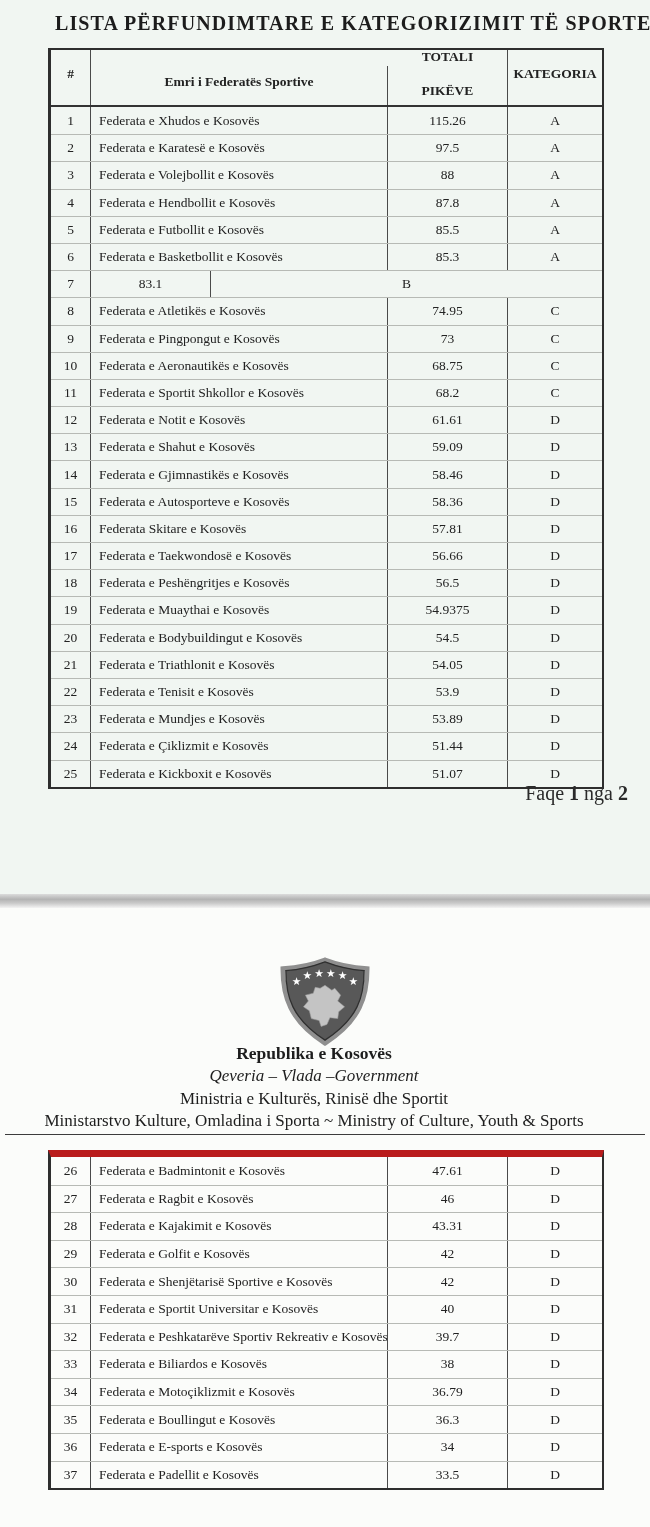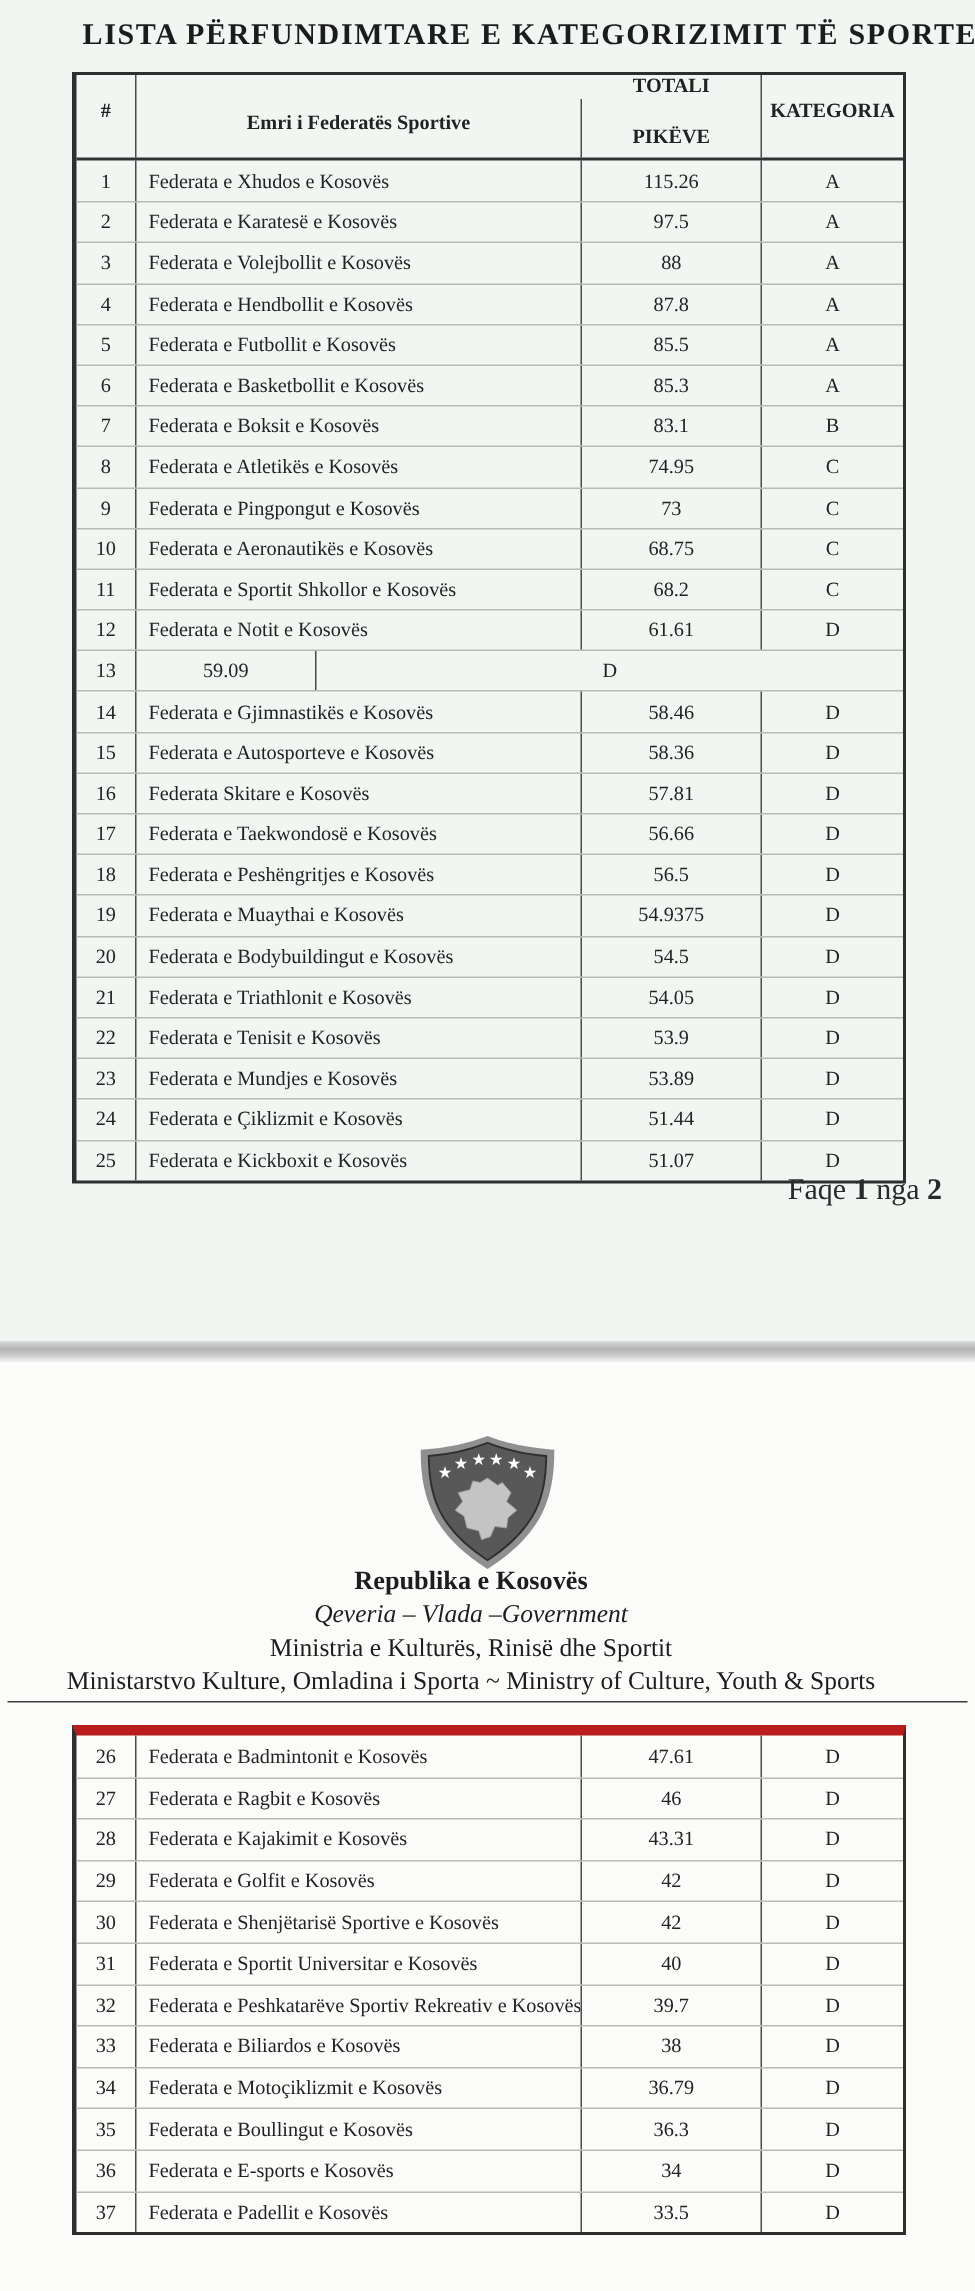--- a/index.html
+++ b/index.html
@@ -101,21 +101,20 @@
             <div class="td col-cat">A</div>
           </div>
           <div class="tr">
             <div class="td col-num">6</div>
             <div class="td col-name">Federata e Basketbollit e Kosovës</div>
             <div class="td col-points">85.3</div>
             <div class="td col-cat">A</div>
           </div>
           <div class="tr">
             <div class="td col-num">7</div>
-            <div class="td col-name">Federata e Boksit e Kosovës</div>
             <div class="td col-points">83.1</div>
             <div class="td col-cat">B</div>
           </div>
           <div class="tr">
             <div class="td col-num">8</div>
             <div class="td col-name">Federata e Atletikës e Kosovës</div>
             <div class="td col-points">74.95</div>
             <div class="td col-cat">C</div>
           </div>
           <div class="tr">
@@ -137,20 +136,21 @@
             <div class="td col-cat">C</div>
           </div>
           <div class="tr">
             <div class="td col-num">12</div>
             <div class="td col-name">Federata e Notit e Kosovës</div>
             <div class="td col-points">61.61</div>
             <div class="td col-cat">D</div>
           </div>
           <div class="tr">
             <div class="td col-num">13</div>
+            <div class="td col-name">Federata e Shahut e Kosovës</div>
             <div class="td col-points">59.09</div>
             <div class="td col-cat">D</div>
           </div>
           <div class="tr">
             <div class="td col-num">14</div>
             <div class="td col-name">Federata e Gjimnastikës e Kosovës</div>
             <div class="td col-points">58.46</div>
             <div class="td col-cat">D</div>
           </div>
           <div class="tr">

